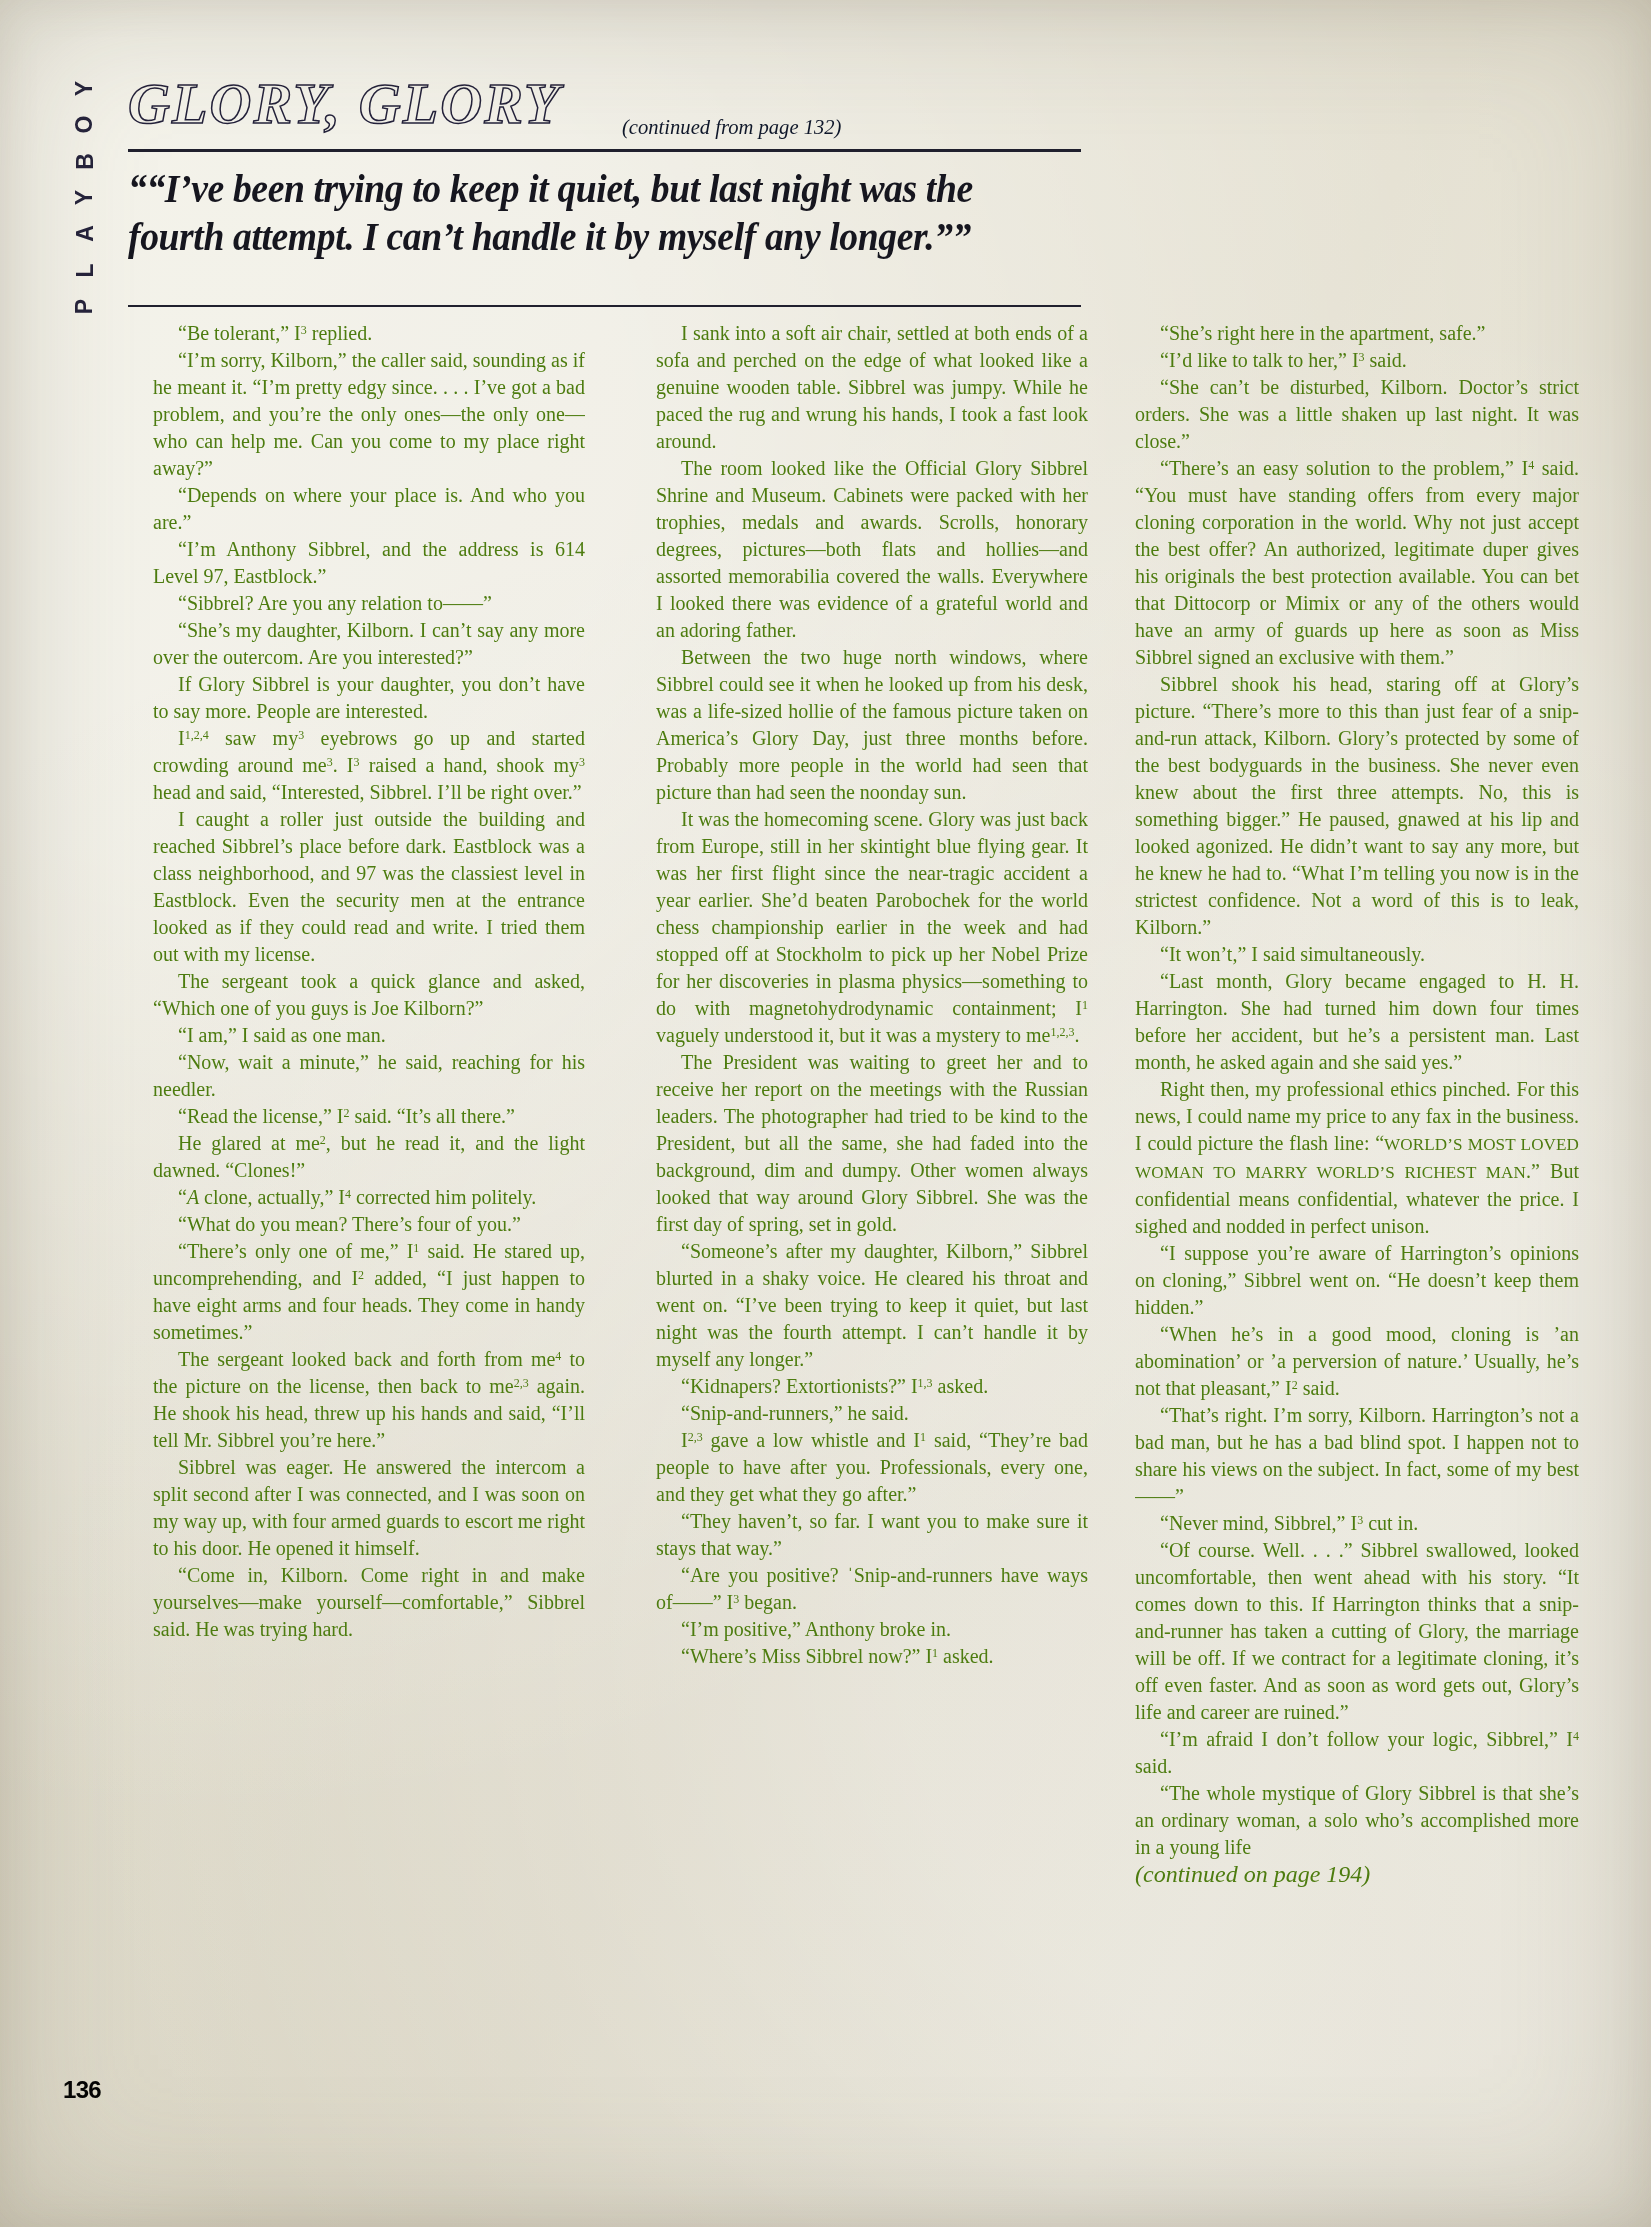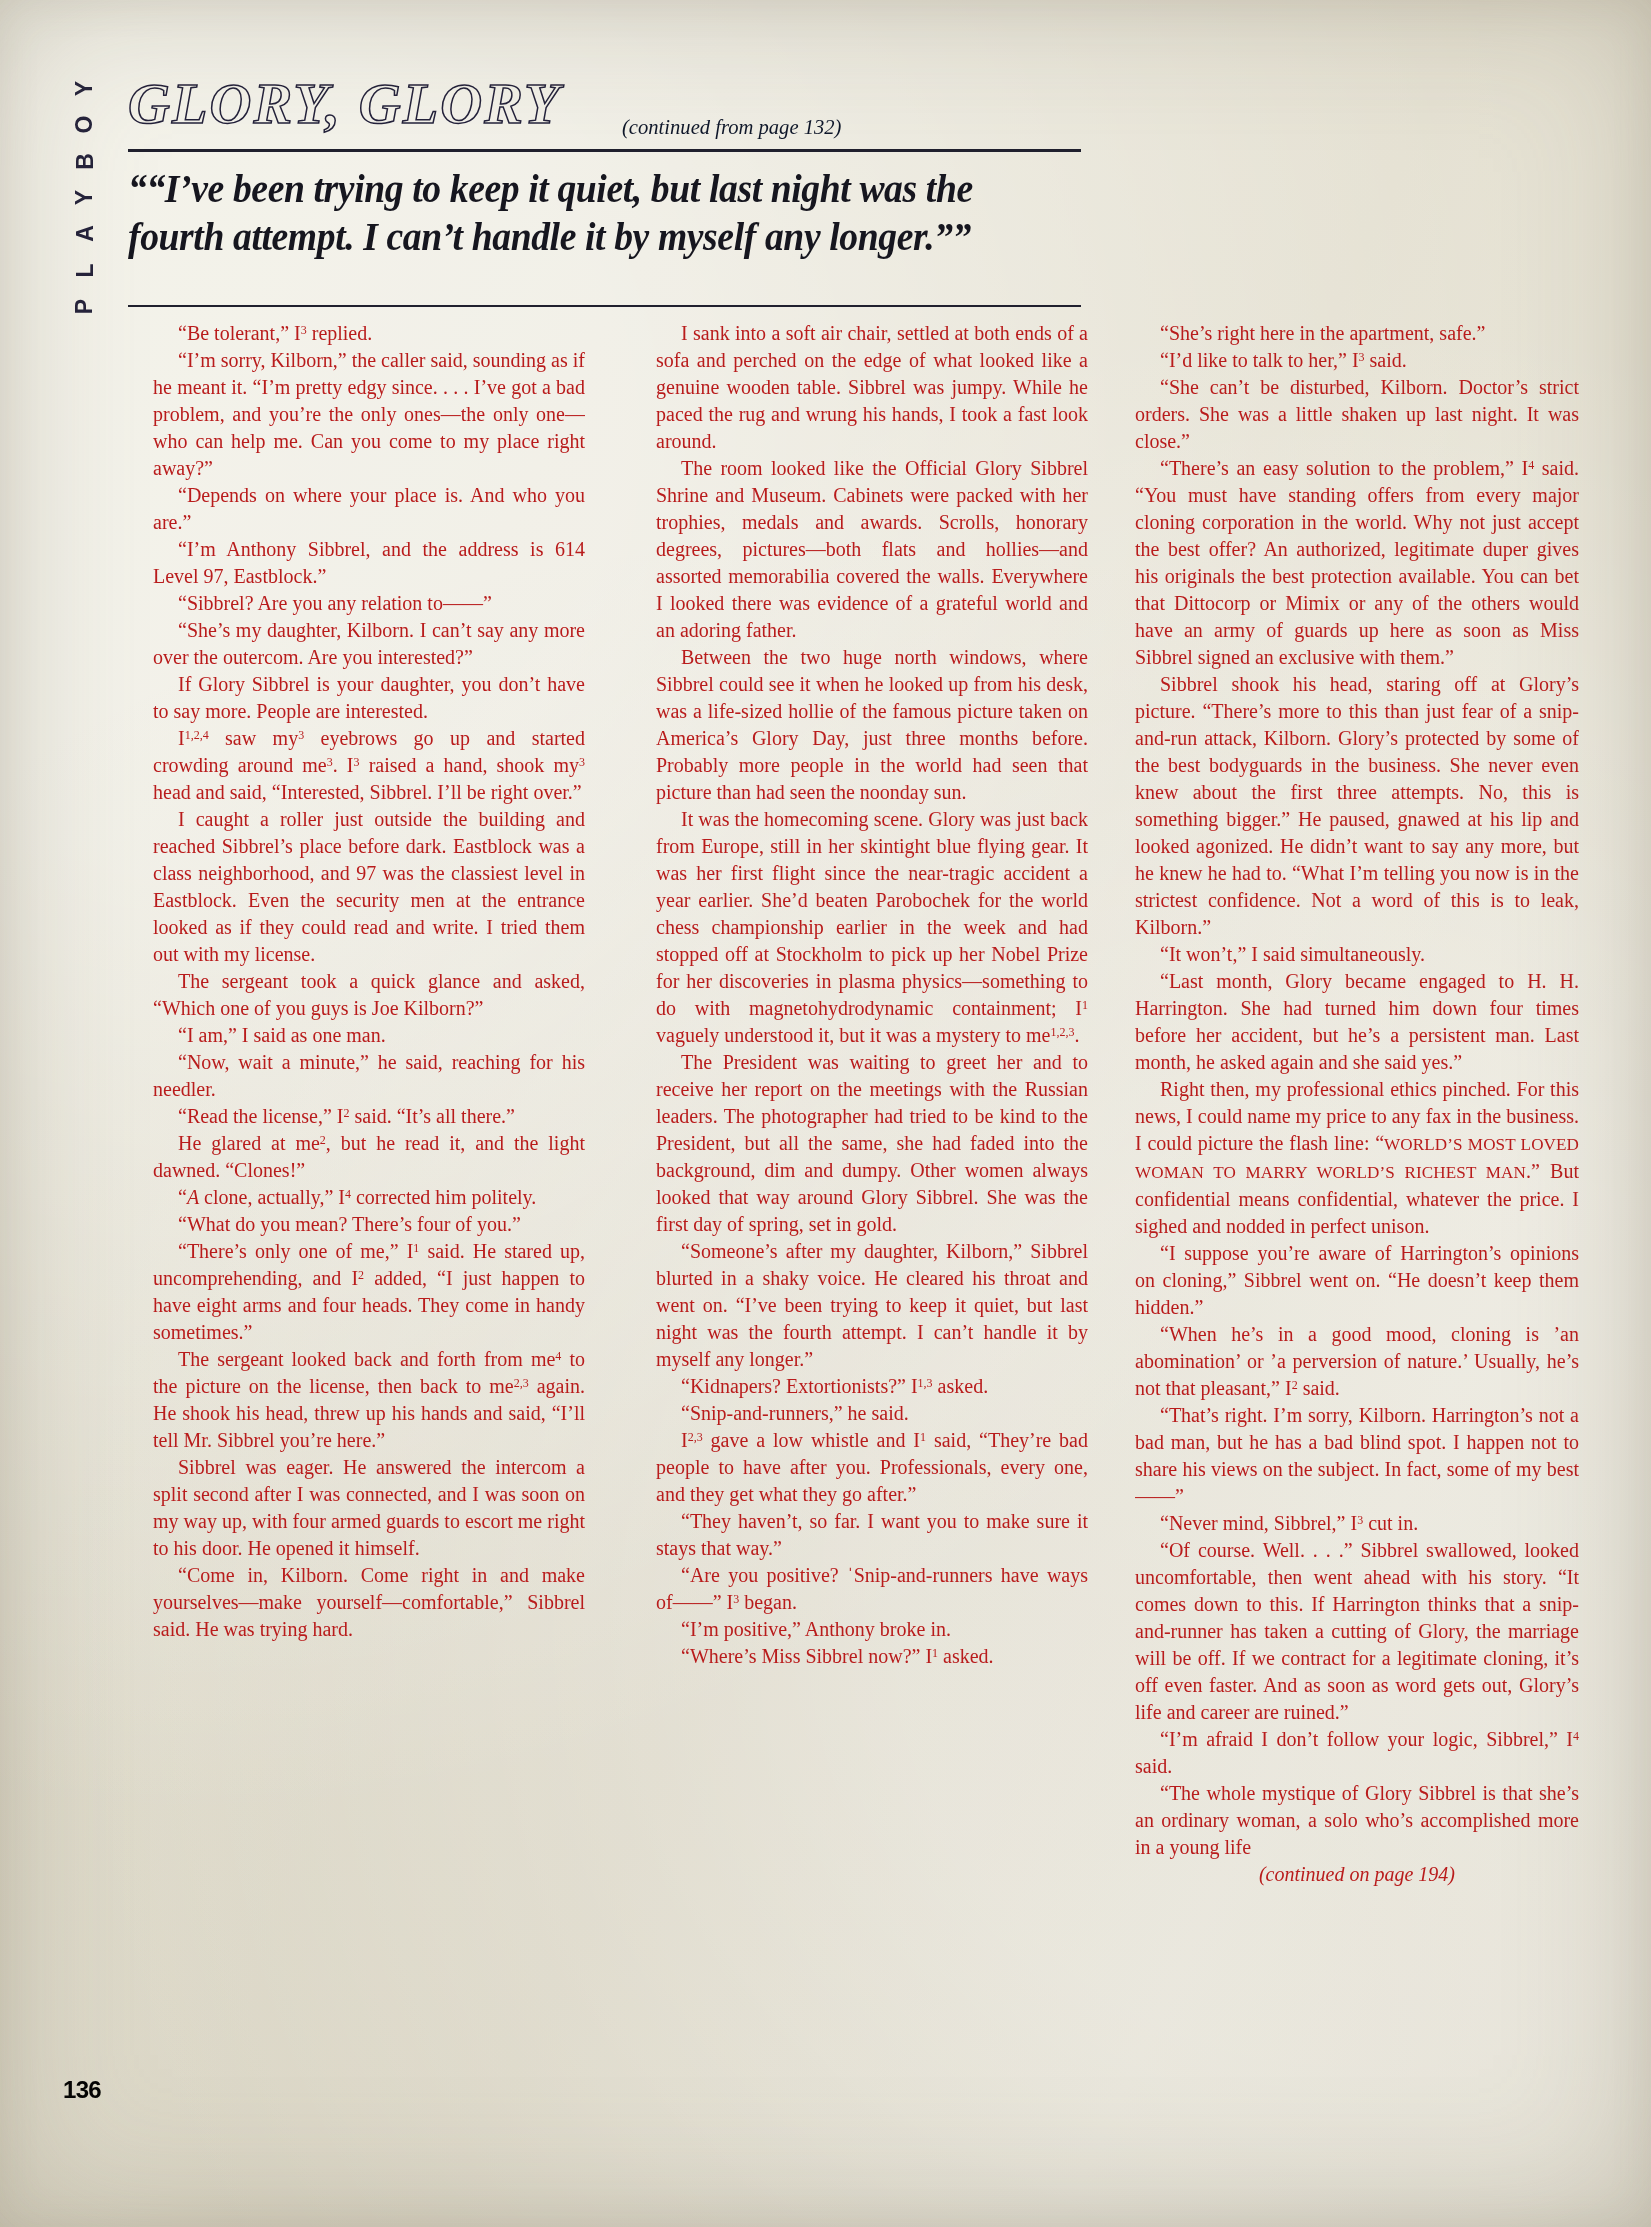--- a/index.html
+++ b/index.html
@@ -92,36 +92,36 @@
 
   
   .cols{position:absolute;left:153px;top:320px;width:1439px;height:1816px;}
   .col{
     position:absolute;top:0;width:432px;height:1816px;
     font-size:20px;
     line-height:27px;
     text-align:justify;
     text-justify:inter-word;
     hyphens:none;
-    color:#b91c1c;
+    color:#4d7c0f;
     overflow:hidden;
   }
   .col p{margin:0;text-indent:25px;}
   #col1{left:0;}
   #col2{left:503px;}
   #col3{left:982px;}
   #col3{width:444px;}
 
   sup{font-size:.60em;line-height:0;vertical-align:.52em;}
   .sc{font-size:.855em;letter-spacing:0.1px;}
   .it{font-style:italic;}
 
   .contto{
-    display:block;text-align:center;text-indent:0;
-    font-style:italic;font-size:20px;margin-top:0;
+    display:block;text-align:left;text-indent:0;
+    font-style:italic;font-size:24px;margin-top:0;
   }
 
   .folio{
     position:absolute;left:63px;top:2076px;
     font-family:"Liberation Sans", sans-serif;
     font-weight:700;font-size:24px;color:#000000;
     letter-spacing:-0.7px;
   }
 
   

